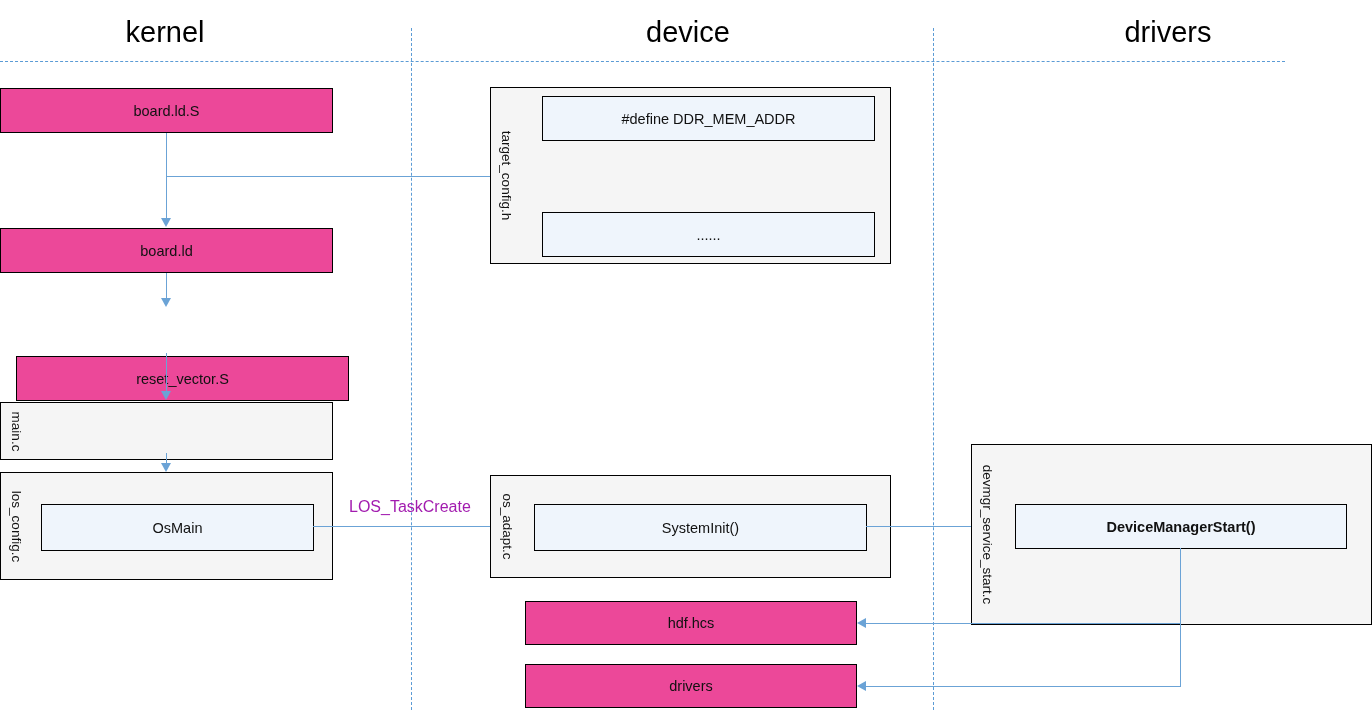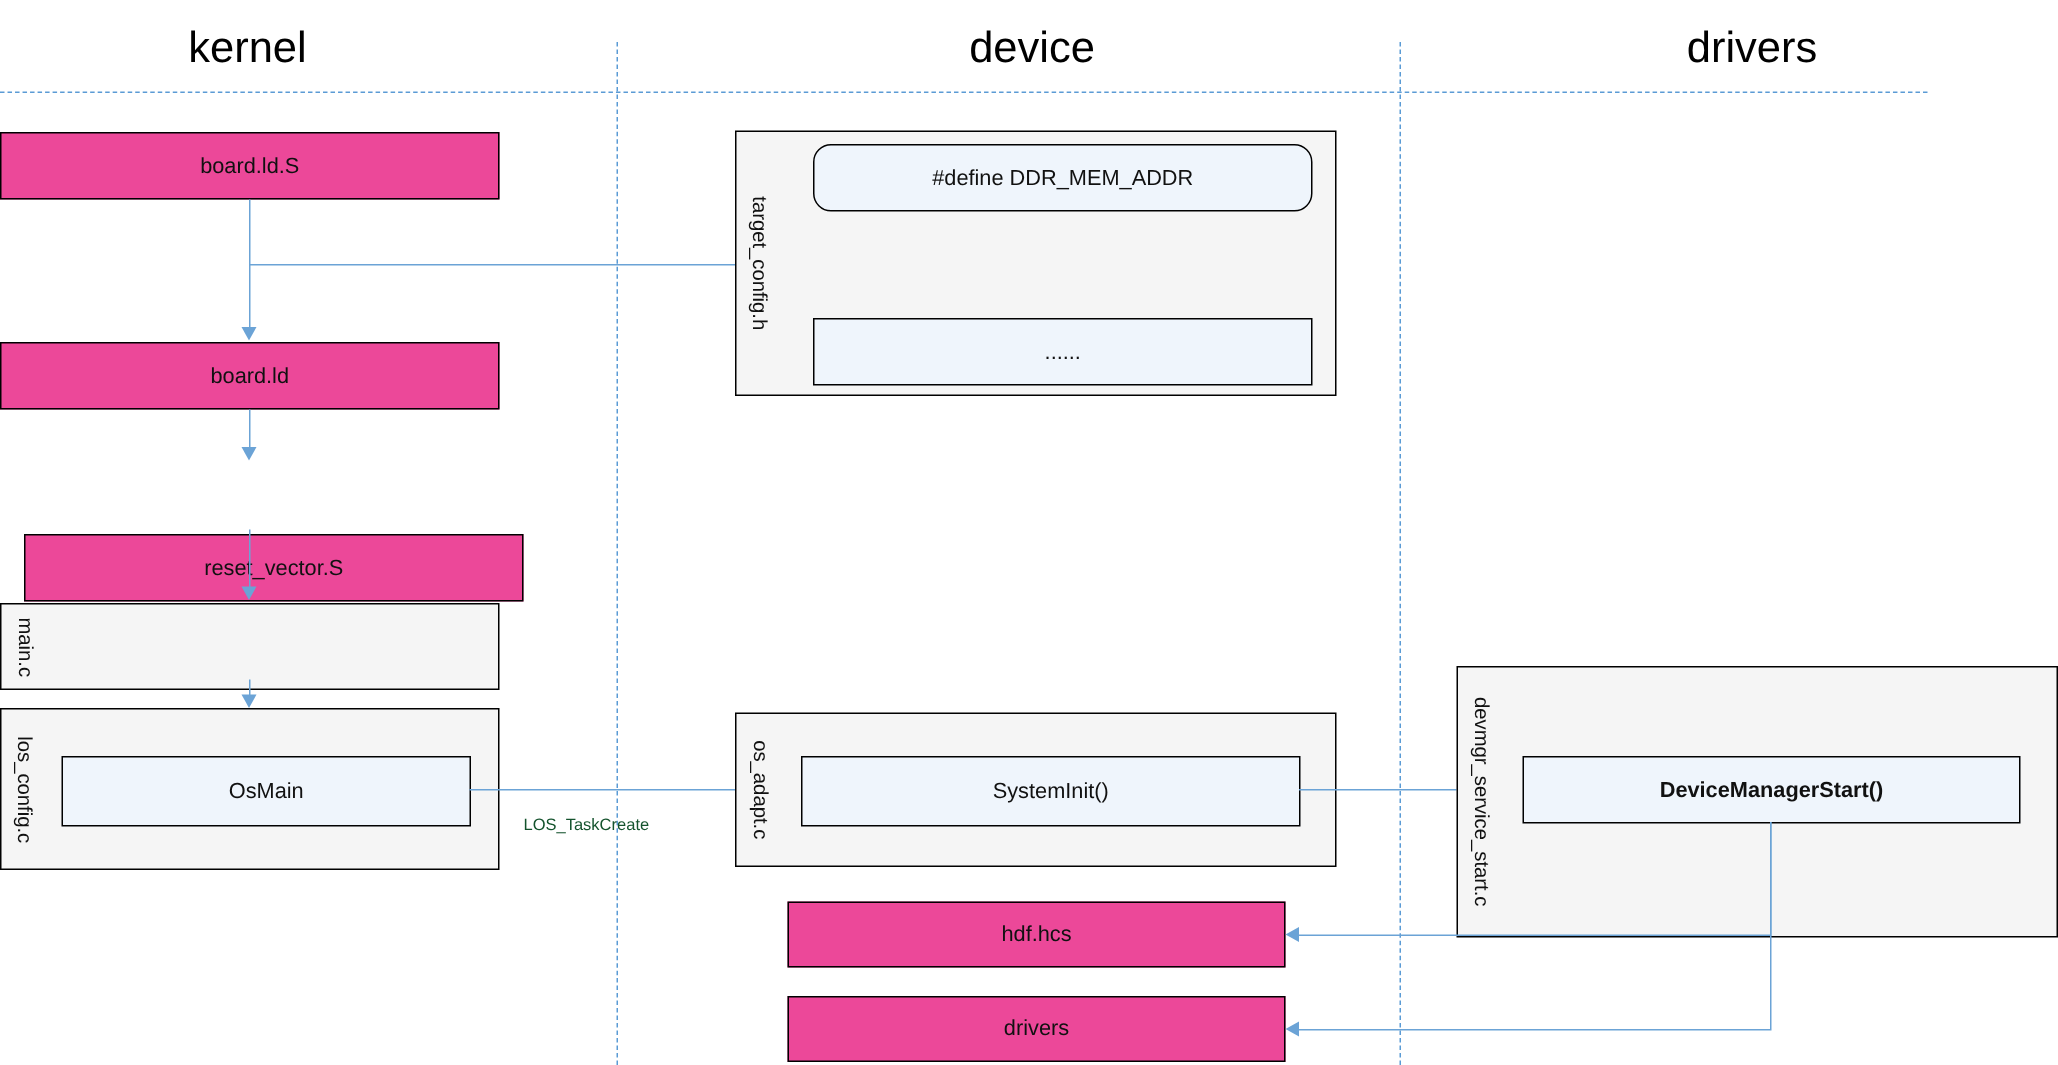--- a/index.html
+++ b/index.html
@@ -107,24 +107,23 @@
   }
   .arrow-left {
     position: absolute;
     width: 0; height: 0;
     border-top: 5.5px solid transparent;
     border-bottom: 5.5px solid transparent;
     border-right: 9px solid #6ba3d6;
   }
   .edge-label {
     position: absolute;
-    font-size: 11px;
-    color: #14532d;
-    white-space: nowrap;
-    margin-top: 46px;
+    font-size: 16px;
+    color: #a21caf;
+    white-space: nowrap;
   }
 </style>
 </head>
 <body>
 
 <div id="canvas">
 
   <div class="col-header" style="left:165px; top:16px;">kernel</div>
   <div class="col-header" style="left:688px; top:16px;">device</div>
   <div class="col-header" style="left:1168px; top:16px;">drivers</div>
@@ -167,21 +166,21 @@
   </div>
 
   <div class="line-h" style="left:313px; top:526px; width:210px;"></div>
   <div class="arrow-right" style="left:521px; top:521px;"></div>
   <div class="edge-label" style="left:349px; top:498px;">LOS_TaskCreate</div>
 
   <div class="container-box" style="left:490px; top:87px; width:401px; height:177px;">
     <div class="spine-label">
       <span>target_config.h</span>
     </div>
-    <div class="box inner" style="left:51px; top:8px; width:333px; height:45px;border-radius:12px;">#define DDR_MEM_ADDR</div>
+    <div class="box inner" style="left:51px; top:8px; width:333px; height:45px;">#define DDR_MEM_ADDR</div>
     <div class="box inner" style="left:51px; top:124px; width:333px; height:45px;">......</div>
   </div>
 
   <div class="container-box" style="left:490px; top:475px; width:401px; height:103px;">
     <div class="spine-label">
       <span>os_adapt.c</span>
     </div>
     <div class="box inner" style="left:43px; top:28px; width:333px; height:47px;text-align:right;">SystemInit()</div>
   </div>
 

